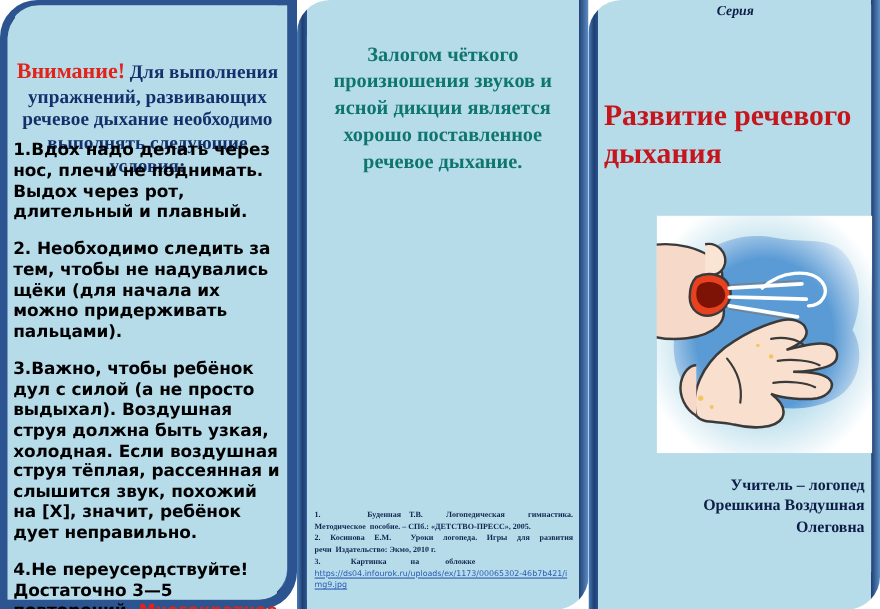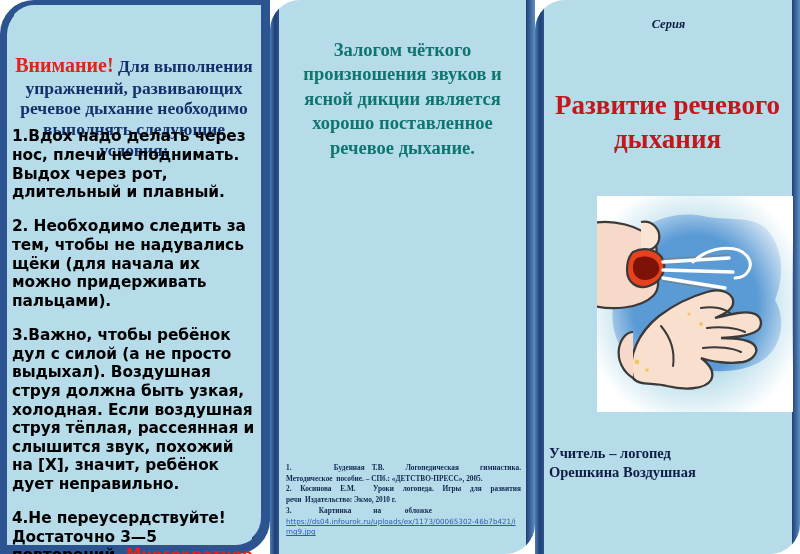--- a/index.html
+++ b/index.html
@@ -152,50 +152,50 @@
     font-family: "DejaVu Sans", sans-serif;
     font-weight: normal;
     font-size: 7.2px;
     word-break: break-all;
     text-align: left;
   }
 
   
   .series {
     position: absolute;
-    left: 16px; right: 14px; top: 16px;
+    left: 16px; right: 14px; top: 2px;
     text-align: center;
     font-family: "Liberation Serif", serif;
     font-style: italic;
     font-weight: bold;
     font-size: 12.5px;
     line-height: 1.38;
     color: #0d1d45;
   }
   .cover-title {
     position: absolute;
     left: 14px; right: 14px; top: 88px;
-    text-align: center;
+    text-align: left;
     font-family: "Liberation Serif", serif;
     font-weight: bold;
     font-size: 27px;
     line-height: 1.26;
     color: #c4161c;
   }
   .cover-art {
     position: absolute;
     left: 62px;
     top: 196px;
     width: 196px;
     height: 216px;
   }
   .author {
     position: absolute;
-    left: 14px; right: 14px; top: 444px;
-    text-align: left;
+    left: 14px; right: 14px; top: 432px;
+    text-align: right;
     font-family: "Liberation Serif", serif;
     font-weight: bold;
     font-size: 14.5px;
     line-height: 1.34;
     color: #0d1d45;
   }
   .year {
     position: absolute;
     left: 14px; right: 14px; top: 512px;
     text-align: center;
@@ -327,19 +327,20 @@
             <circle cx="50" cy="174" r="1.8"></circle>
             <circle cx="104" cy="128" r="2"></circle>
             <circle cx="92" cy="118" r="1.6"></circle>
           </g>
         </svg>
       </div>
 
       <div class="author">
         <div>Учитель – логопед</div>
         <div>Орешкина Воздушная</div>
+        <div>Олеговна</div>
       </div>
 
 
     </div>
   </section>
 
 </div>
 
 </body></html>

